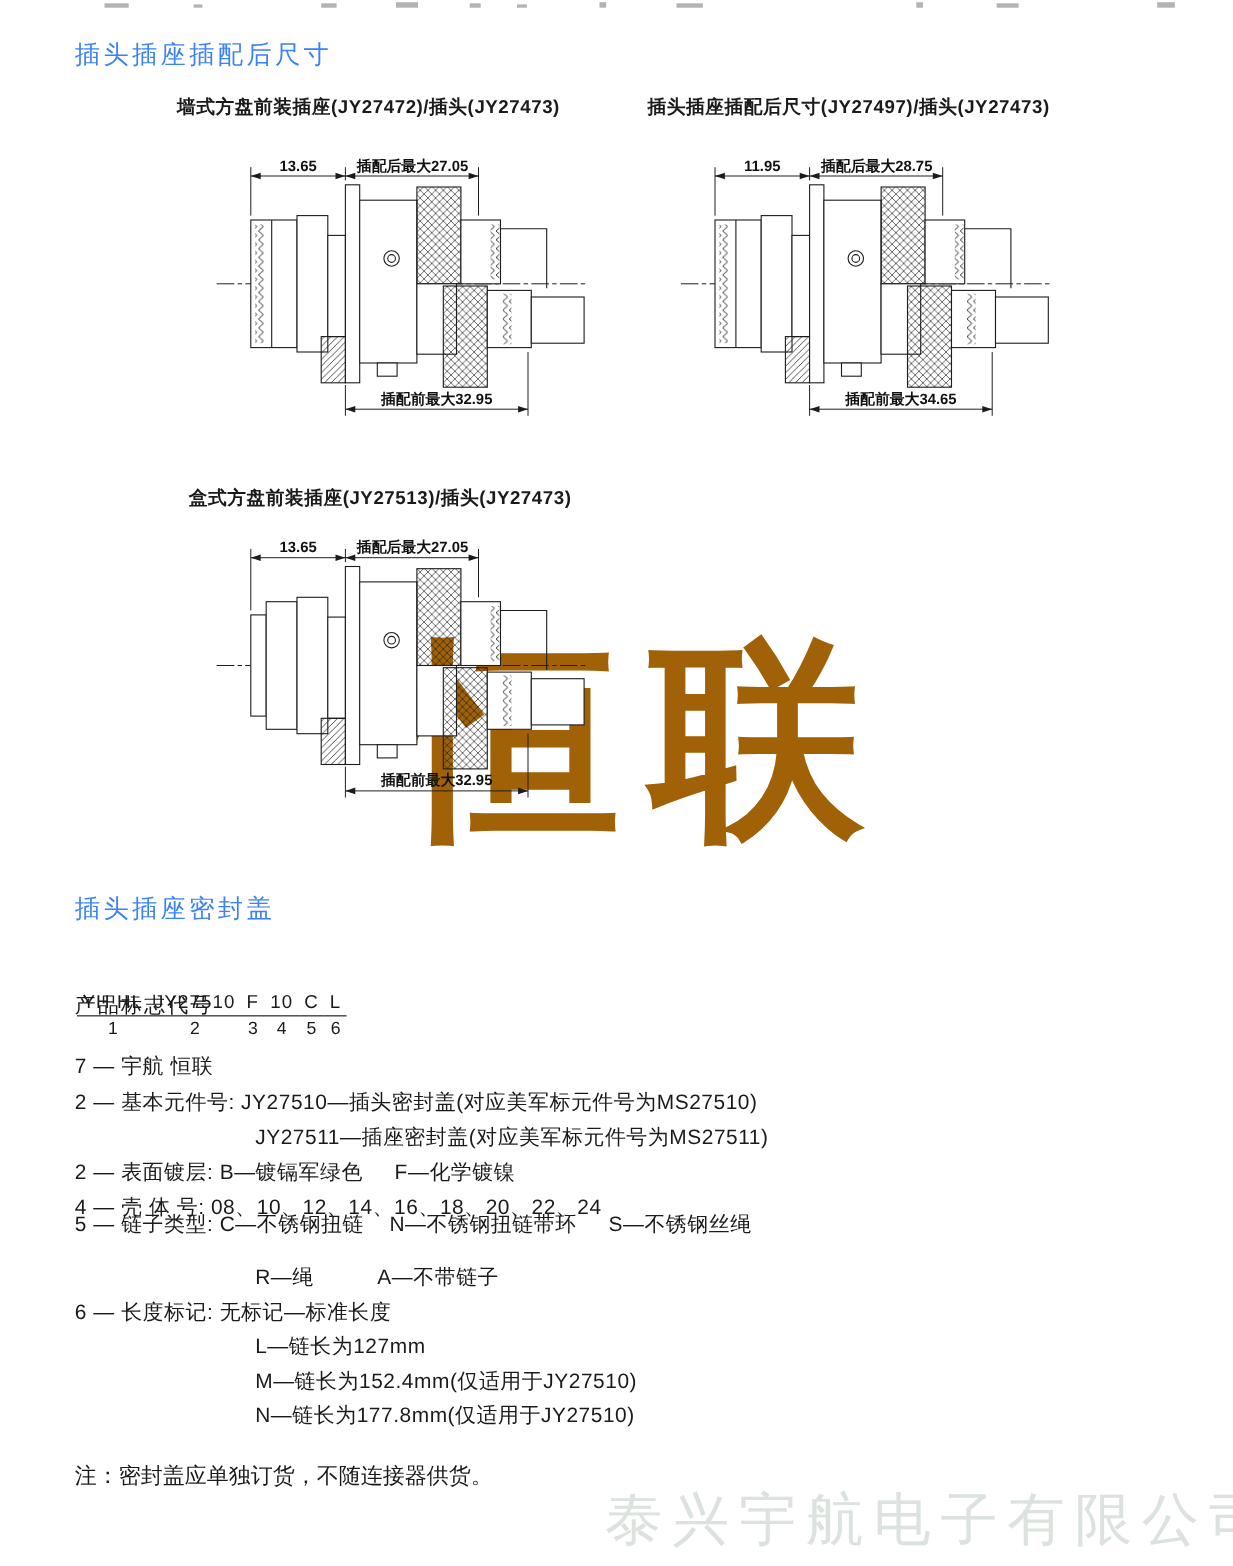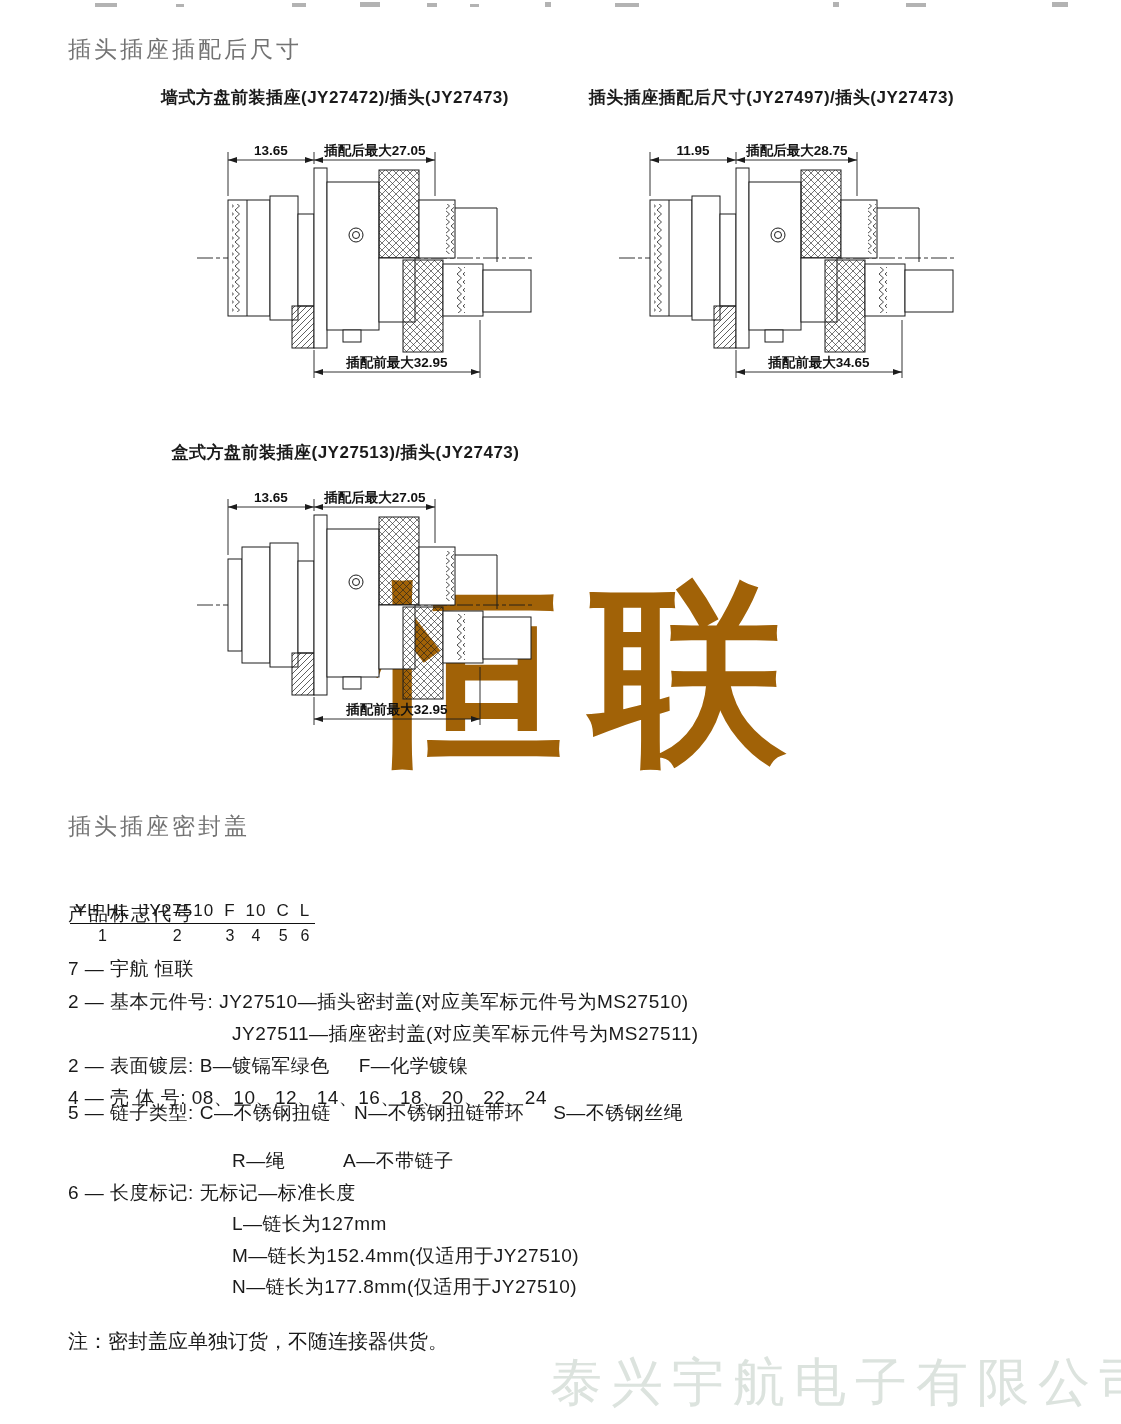--- a/index.html
+++ b/index.html
@@ -2,21 +2,21 @@
 <html><head>
 <meta charset="utf-8">
 <style>
   html,body{margin:0;padding:0}
   body{
     width:1121px;height:1424px;position:relative;overflow:hidden;
     background:#ffffff;color:#1a1a1a;
     font-family:"Liberation Sans",sans-serif;
   }
   .abs{position:absolute}
-  .h1{font-size:23px;letter-spacing:3px;color:#737373;white-space:pre}
+  .h1{font-size:23px;letter-spacing:3px;color:#3b82f6;white-space:pre}
   .cap{font-size:17px;font-weight:bold;text-align:center;letter-spacing:.5px;white-space:pre}
   .sub{font-size:19px;letter-spacing:2px;white-space:pre}
   .note{font-size:20px;white-space:pre}
   .legend-line{font-size:19px;white-space:pre;letter-spacing:.5px}
   .code-row{display:flex;align-items:flex-start;}
   .seg{display:flex;flex-direction:column;align-items:center}
   .seg .t{font-size:17px;letter-spacing:1px;border-bottom:1.5px solid #111;padding:0 5px 2px;white-space:pre}
   .seg .n{font-size:16px;margin-top:3px}
   .wm-center{
     font-family:"Liberation Serif",serif;font-weight:bold;

